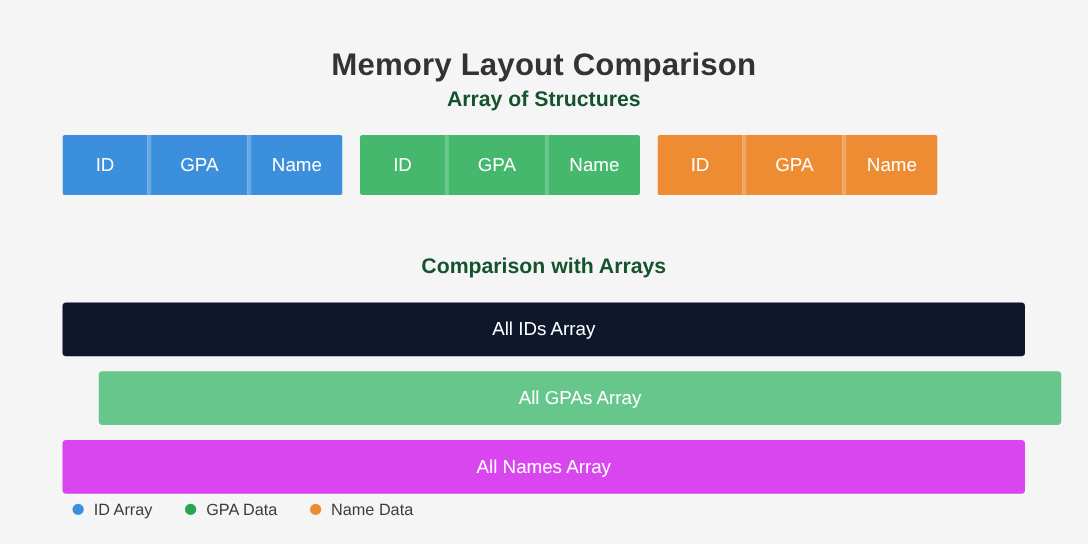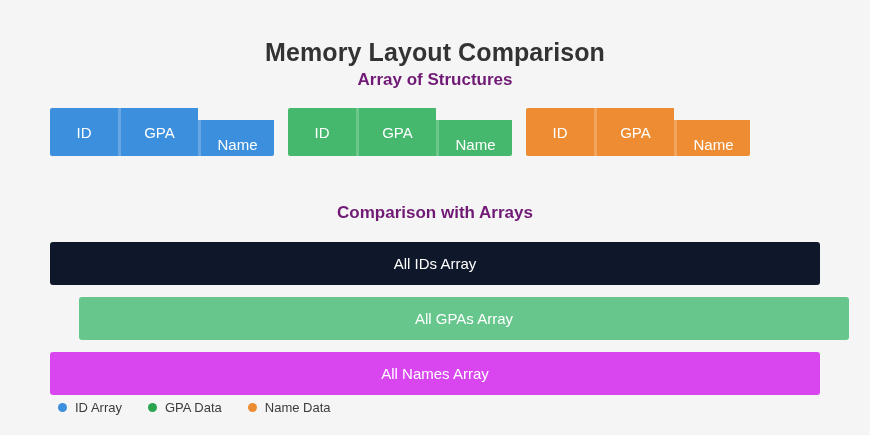--- a/index.html
+++ b/index.html
@@ -28,21 +28,21 @@
     margin-top: 20px;
   }
 
   .section-title {
     position: absolute;
     left: 0;
     width: 870px;
     text-align: center;
     font-size: 17px;
     font-weight: bold;
-    color: #701a75;
+    color: #14532d;
   }
   .section-title.aos { top: 70px; }
   .section-title.swa { top: 203px; }
 
   
   .aos-row {
     position: absolute;
     top: 108px;
     left: 50px;
     width: 770px;
@@ -71,21 +71,21 @@
   .cell.sep {
     border-left: 3px solid rgba(255,255,255,0.22);
   }
 
   .g-blue  .cell { background: #3b8fdd; }
   .g-green .cell { background: #45b86e; }
   .g-orange .cell { background: #ed8c32; }
 
   .w-id   { width: 68px; }
   .w-gpa  { width: 80px; }
-  .w-name { width: 76px; margin-top: 12px; }
+  .w-name { width: 76px; }
 
   
   .bar {
     position: absolute;
     left: 50px;
     width: 770px;
     height: 43px;
     border-radius: 3px;
     display: flex;
     align-items: center;

